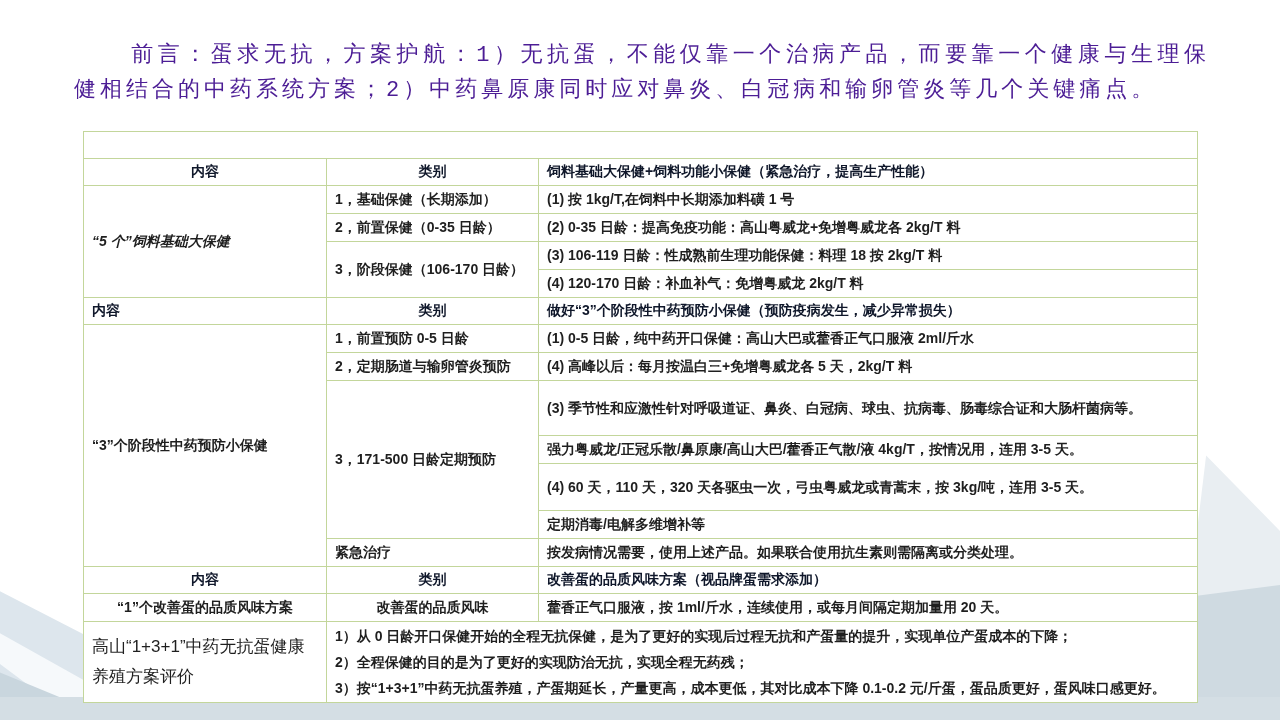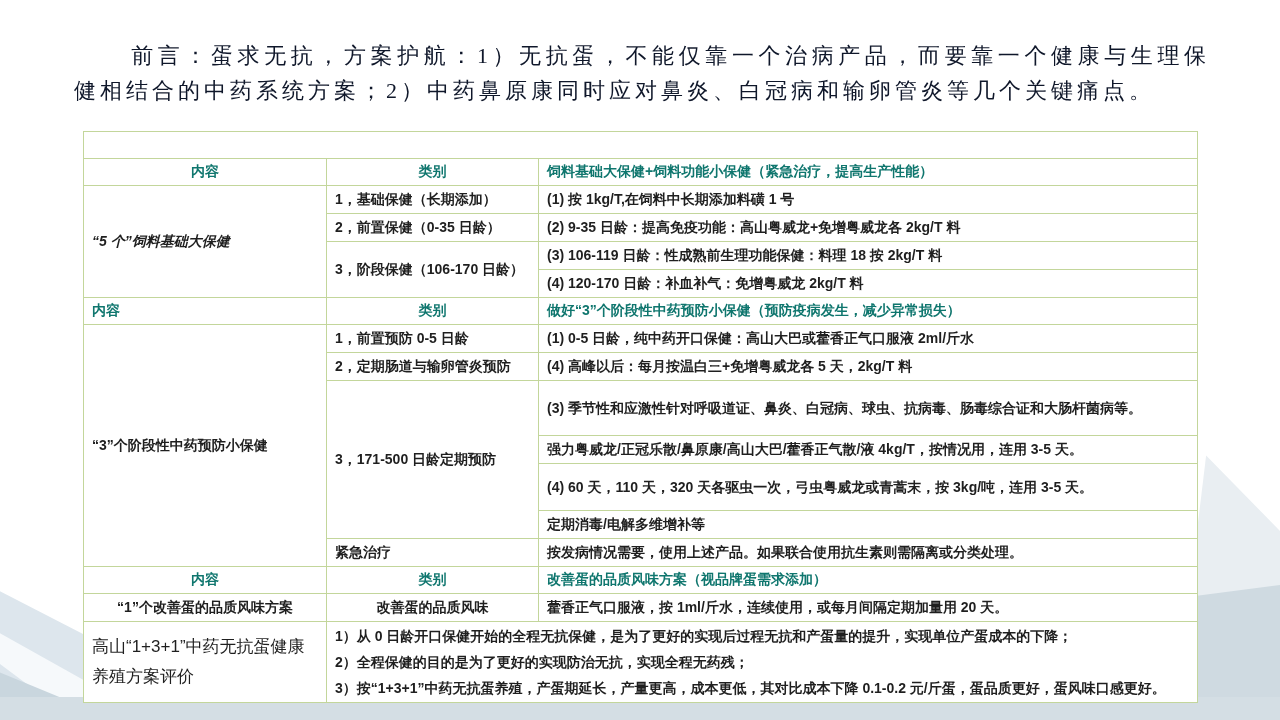--- a/index.html
+++ b/index.html
@@ -21,36 +21,36 @@
   .deco-left .l3{position:absolute;inset:0;background:#c9d6de;
     clip-path:polygon(0 66%,46% 100%,0 100%);}
   .deco-right{position:absolute;left:1197px;top:450px;width:83px;height:270px;}
   .deco-right .r1{position:absolute;inset:0;background:#e9eef2;
     clip-path:polygon(11% 2%,100% 30%,100% 58%,0 58%,0 30%);}
   .deco-right .r2{position:absolute;inset:0;background:#cfdae1;
     clip-path:polygon(0 54%,100% 50%,100% 100%,0 100%);}
   
   .preamble{
     position:absolute;left:74px;top:38px;width:1136px;
-    font-family:Liberation Serif, serif;
+    font-family:Liberation Mono, monospace;
     font-size:22px;line-height:35px;letter-spacing:4px;
-    color:#0f172a;text-indent:2.6em;text-align:justify;
+    color:#4c1d95;text-indent:2.6em;text-align:justify;
   }
   
   table.scheme{
     position:absolute;left:83px;top:131px;width:1114px;
     border-collapse:collapse;table-layout:fixed;
     font-size:14px;color:#1f1f1f;
   }
   table.scheme td{
     border:1px solid #c3d69b;background:#ffffff;
     height:24px;padding:1px 8px;vertical-align:middle;
     overflow:hidden;
   }
-  td.green{background:#9fbc60;font-weight:bold;color:#0f766e;}
+  td.green{background:#9fbc60;font-weight:bold;color:#0f172a;}
   td.title-cell{
     background:#9fbc60;color:#ffffff;font-weight:bold;
     font-size:16px;text-align:center;height:25px;
   }
   td.cat{font-weight:bold;margin-top:12px;}
   td.name{font-weight:bold;vertical-align:top;padding-top:5px;}
   td.name.ital{font-style:italic;}
   td.det{font-weight:bold;padding-left:10px;line-height:25px;}
   td.center{text-align:center;}
   td.vtop{vertical-align:top;padding-top:4px;}
@@ -97,21 +97,21 @@
     <td class="green">饲料基础大保健+饲料功能小保健（紧急治疗，提高生产性能）</td>
   </tr>
 
   <tr>
     <td rowspan="4" class="name ital">“5 个”饲料基础大保健</td>
     <td class="cat">1，基础保健（长期添加）</td>
     <td class="det">(1) 按 1kg/T,在饲料中长期添加料磺 1 号</td>
   </tr>
   <tr>
     <td class="cat">2，前置保健（0-35 日龄）</td>
-    <td class="det">(2) 9-35 日龄：提高免疫功能：高山粤威龙+免增粤威龙各 2kg/T 料</td>
+    <td class="det">(2) 0-35 日龄：提高免疫功能：高山粤威龙+免增粤威龙各 2kg/T 料</td>
   </tr>
   <tr>
     <td rowspan="2" class="cat vtop">3，阶段保健（106-170 日龄）</td>
     <td class="det">(3) 106-119 日龄：性成熟前生理功能保健：料理 18 按 2kg/T 料</td>
   </tr>
   <tr>
     <td class="det">(4) 120-170 日龄：补血补气：免增粤威龙 2kg/T 料</td>
   </tr>
 
   <tr>

